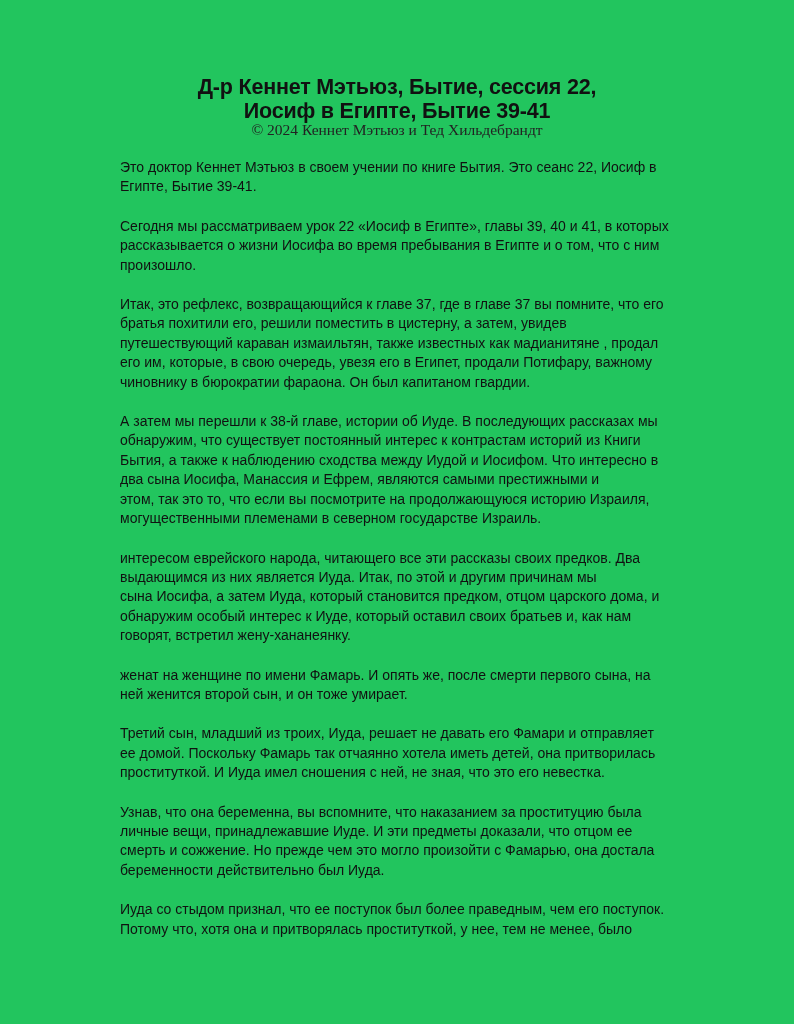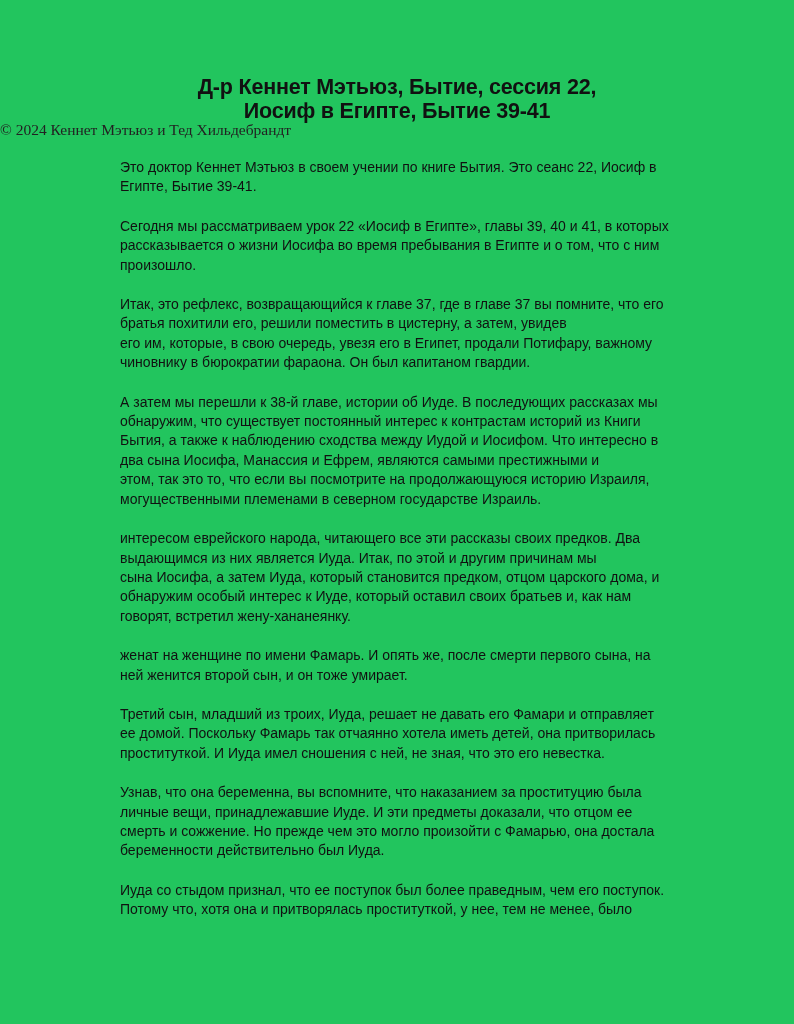--- a/index.html
+++ b/index.html
@@ -33,20 +33,21 @@
       font-size: 21.5px;
       line-height: 24px;
       color: #111111;
       letter-spacing: -0.2px;
     }
     .copyright {
       position: absolute;
       left: 0;
       top: 121px;
       width: 794px;
+      text-align: center;
       font-family: "Liberation Serif", serif;
       font-size: 15.5px;
       line-height: 18px;
       color: #222222;
     }
     .body-text {
       position: absolute;
       left: 120px;
       top: 158px;
       width: 580px;
@@ -79,20 +80,21 @@
         <span class="line">Египте, Бытие 39-41.</span>
       </p>
       <p>
         <span class="line">Сегодня мы рассматриваем урок 22 «Иосиф в Египте», главы 39, 40 и 41, в которых</span>
         <span class="line">рассказывается о жизни Иосифа во время пребывания в Египте и о том, что с ним</span>
         <span class="line">произошло.</span>
       </p>
       <p>
         <span class="line">Итак, это рефлекс, возвращающийся к главе 37, где в главе 37 вы помните, что его</span>
         <span class="line">братья похитили его, решили поместить в цистерну, а затем, увидев</span>
+        <span class="line">путешествующий караван измаильтян, также известных как мадианитяне , продал</span>
         <span class="line">его им, которые, в свою очередь, увезя его в Египет, продали Потифару, важному</span>
         <span class="line">чиновнику в бюрократии фараона. Он был капитаном гвардии.</span>
       </p>
       <p>
         <span class="line">А затем мы перешли к 38-й главе, истории об Иуде. В последующих рассказах мы</span>
         <span class="line">обнаружим, что существует постоянный интерес к контрастам историй из Книги</span>
         <span class="line">Бытия, а также к наблюдению сходства между Иудой и Иосифом. Что интересно в</span>
         <span class="line">два сына Иосифа, Манассия и Ефрем, являются самыми престижными и</span>
         <span class="line">этом, так это то, что если вы посмотрите на продолжающуюся историю Израиля,</span>
         <span class="line">могущественными племенами в северном государстве Израиль.</span>

